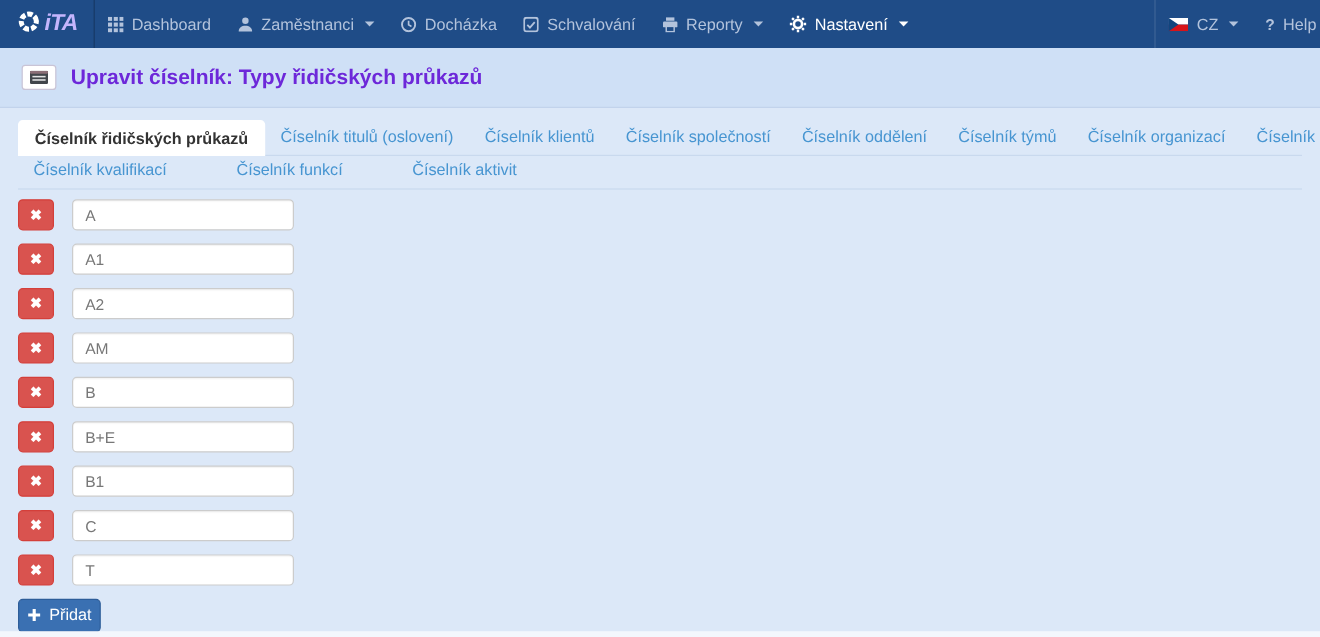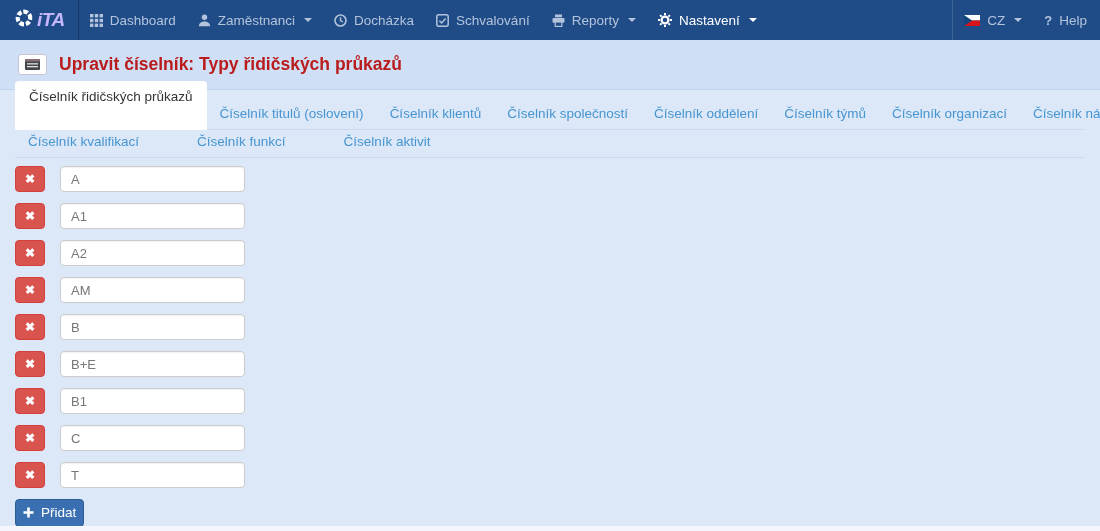--- a/index.html
+++ b/index.html
@@ -11,35 +11,35 @@
   .brand-text{color:#c4b5fd;font-weight:bold;font-style:italic;font-size:19px;letter-spacing:-.5px;}
   .nav-item{display:flex;align-items:center;gap:7px;padding:0 11px;font-size:13.5px;cursor:pointer;white-space:nowrap;}
   .nav-item.active{color:#fff;}
   .nav-item .icon{display:flex;align-items:center;}
   .caret{width:0;height:0;border-left:4px solid transparent;border-right:4px solid transparent;
     border-top:4px solid currentColor;margin-left:2px;}
   .spacer{flex:1;}
   .nav-divider{width:1px;background:rgba(255,255,255,.14);}
   .gear-glyph{font-size:15px;line-height:1;}
   .qmark{font-weight:bold;font-size:13px;}
-  .nav-right{display:flex;align-items:stretch;padding-right:11px;}
+  .nav-right{display:flex;align-items:stretch;padding-right:1px;}
   
   .titlebar{height:49px;background:#cfe0f6;border-bottom:1px solid #c2d3ec;
     display:flex;align-items:center;padding:0 18px;gap:12px;}
   .title-iconbox{width:27px;height:19px;background:#fff;border:1px solid #c9c4d6;border-radius:3px;
     display:flex;align-items:center;justify-content:center;}
-  .page-title{font-size:17.5px;font-weight:bold;color:#b91c1c;}
+  .page-title{font-size:17.5px;font-weight:bold;color:#6d28d9;}
   
   .content{padding:7px 15px 0;}
   .tabrow{display:flex;align-items:flex-end;border-bottom:1px solid #c9d9ee;}
   .tabrow1{height:32px;}
   .tabrow2{height:27px;gap:32px;}
   .tab{font-size:13.5px;padding:7px 13px 8px;cursor:pointer;white-space:nowrap;color:#4795d1;}
   .tab.active{background:#fff;border-radius:4px 4px 0 0;margin-bottom:-1px;position:relative;
-    color:#333;font-weight:normal;padding:8px 14px 26px;}
+    color:#333;font-weight:bold;padding:8px 14px 7px;}
   
   .rows{margin-top:8px;}
   .crow{display:flex;align-items:center;gap:15px;margin-bottom:11px;}
   .del-btn{width:30px;height:26px;background:#d9534f;border:1px solid #d43f3a;border-radius:4px;
     color:#fff;font-size:12px;font-weight:bold;display:flex;align-items:center;justify-content:center;
     cursor:pointer;padding:0;}
   .val-input{width:163px;height:24px;border:1px solid #ccc;border-radius:4px;padding:0 10px;
     font-size:13px;color:#777;background:#fff;box-shadow:inset 0 1px 1px rgba(0,0,0,.05);
     font-family:"Liberation Sans","DejaVu Sans",sans-serif;outline:none;}
   .add-btn{margin-top:0;display:inline-flex;align-items:center;gap:7px;background:#3a70b2;

